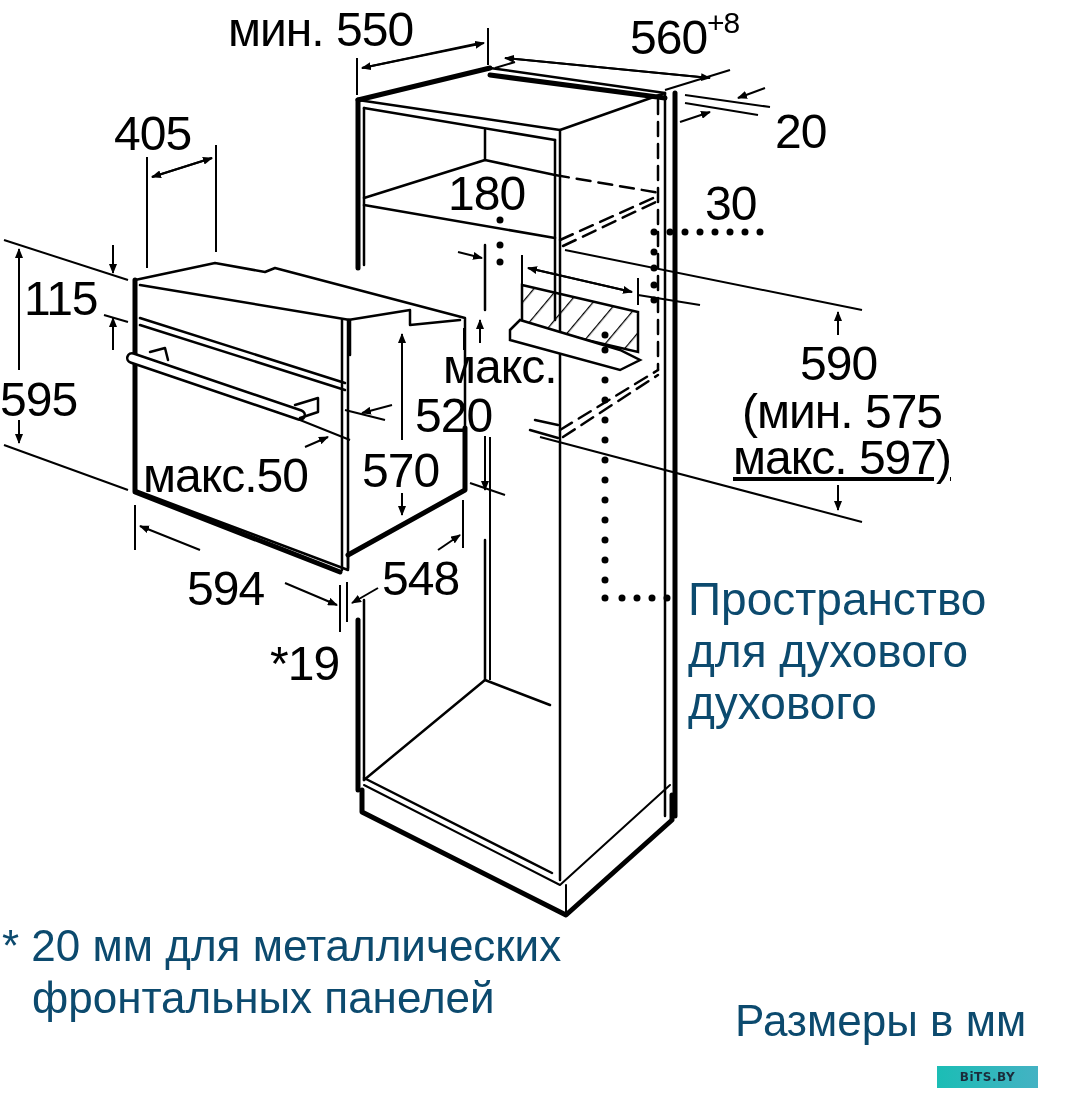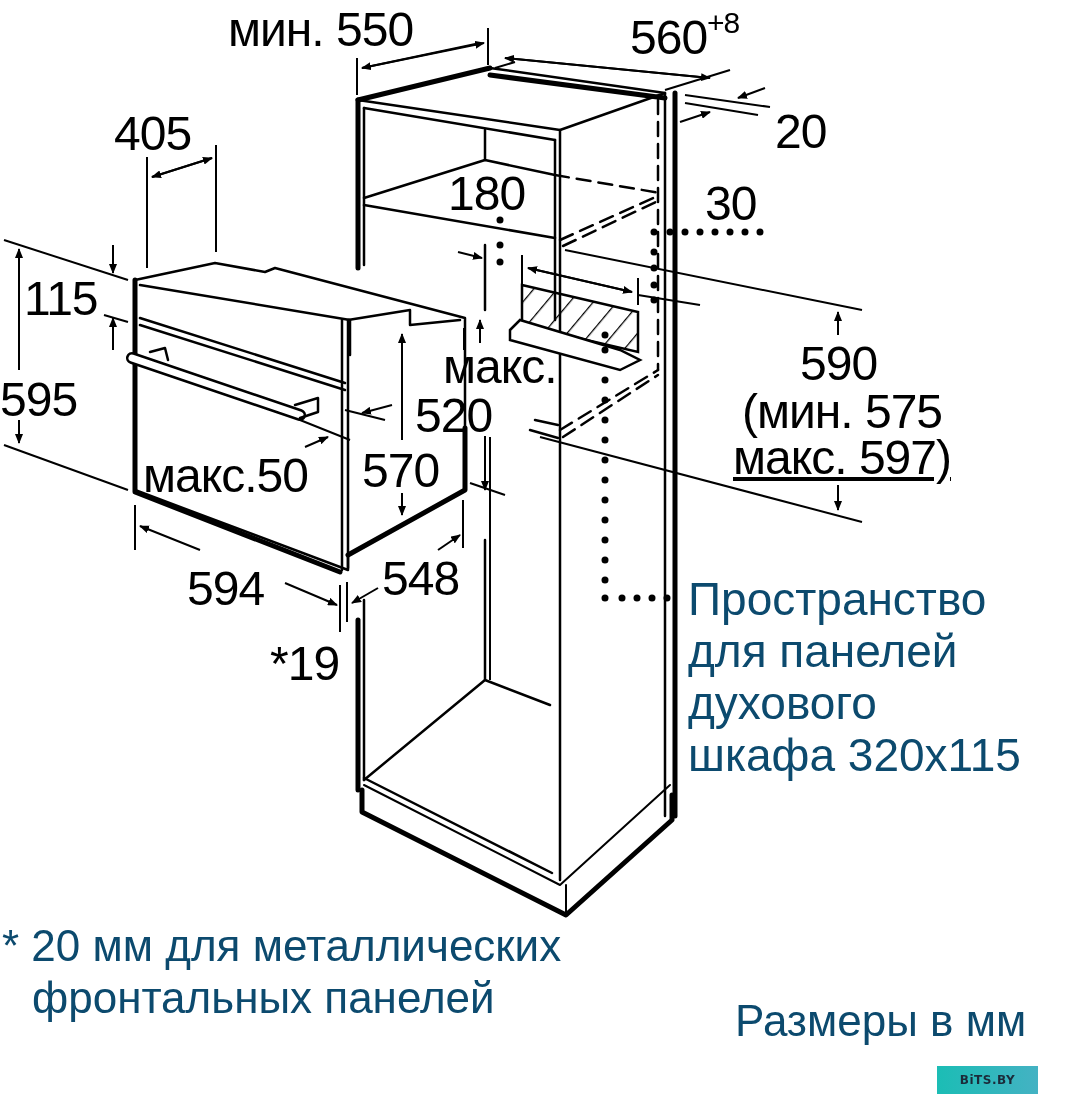--- a/index.html
+++ b/index.html
@@ -1,21 +1,21 @@
 <!DOCTYPE html>
 <html><head>
 <meta charset="utf-8">
 <style>
   html, body { margin:0; padding:0; background:#ffffff; }
   body { width:1084px; height:1100px; position:relative; overflow:hidden; font-family:"Liberation Sans", sans-serif; color:#000; }
   svg.drawing { position:absolute; left:0; top:0; width:1084px; height:1100px; }
   .lbl { position:absolute; font-family:"Liberation Sans", sans-serif; font-size:48px; line-height:1; color:#000; white-space:nowrap; letter-spacing:-1px;text-align:right; }
   .lbl sup { font-size:30px; vertical-align:top; position:relative; top:-6px; }
   .note { position:absolute; font-family:"Liberation Sans", sans-serif; font-size:44px; line-height:52px; color:#0c4a6e; white-space:nowrap; }
-  .badge { position:absolute; left:937px; top:1066px; width:101px; height:28px; background:linear-gradient(90deg,#1bbdb5,#44b2c3); display:flex; align-items:center; justify-content:center; font-family:"DejaVu Sans", sans-serif; font-weight:bold; font-size:12px; color:#1b2b3a; letter-spacing:0.5px; }
+  .badge { position:absolute; left:937px; top:1066px; width:101px; height:22px; background:linear-gradient(90deg,#1bbdb5,#44b2c3); display:flex; align-items:center; justify-content:center; font-family:"DejaVu Sans", sans-serif; font-weight:bold; font-size:12px; color:#1b2b3a; letter-spacing:0.5px; }
 </style>
 </head>
 <body>
 
 <svg class="drawing" viewBox="0 0 1084 1100" xmlns="http://www.w3.org/2000/svg">
   <defs>
     <marker id="ah" markerWidth="10" markerHeight="8" refX="9" refY="4" orient="auto" markerUnits="userSpaceOnUse">
       <path d="M0,0 L10,4 L0,8 Z" fill="#000"></path>
     </marker>
     <pattern id="hatch" patternUnits="userSpaceOnUse" width="18" height="18" patternTransform="rotate(40)">
@@ -206,23 +206,22 @@
 <div class="lbl" style="left:742px; top:388px;">(мин. 575</div>
 <div class="lbl" style="left:733px; top:434px;text-decoration:underline;">макс. 597)</div>
 <div class="lbl" style="left:143px; top:452px;">макс.50</div>
 <div class="lbl" style="left:362px; top:447px;">570</div>
 <div class="lbl" style="left:187px; top:557px;margin-top:8px;">594</div>
 <div class="lbl" style="left:382px; top:555px;">548</div>
 <div class="lbl" style="left:270px; top:640px;">*19</div>
 
 <div class="note" style="left:688px; top:573px; font-size:46px;">
   <div>Пространство</div>
-  <div>для панелей</div>
+  <div>для духового</div>
   <div>духового</div>
-  <div>шкафа 320x115</div>
 </div>
 
 <div class="note" style="left:2px; top:920px;">
   <div>* 20 мм для металлических</div>
   <div style="padding-left:30px;">фронтальных панелей</div>
 </div>
 
 <div class="note" style="left:735px; top:995px;">Размеры в мм</div>
 
 <div class="badge">BiTS.BY</div>

